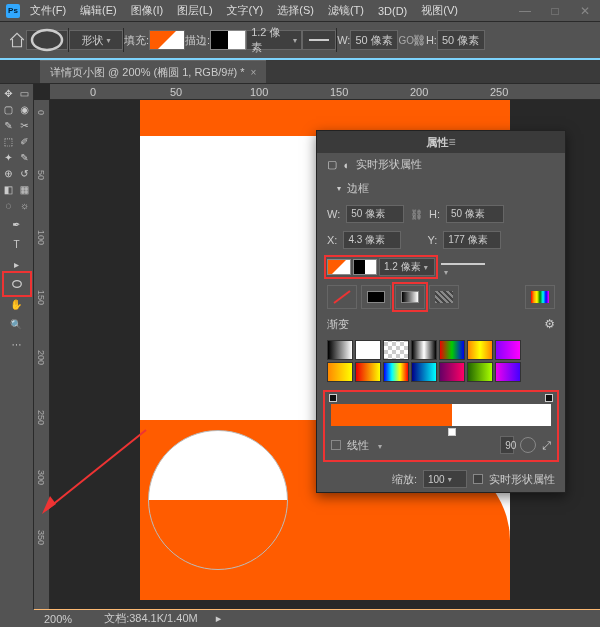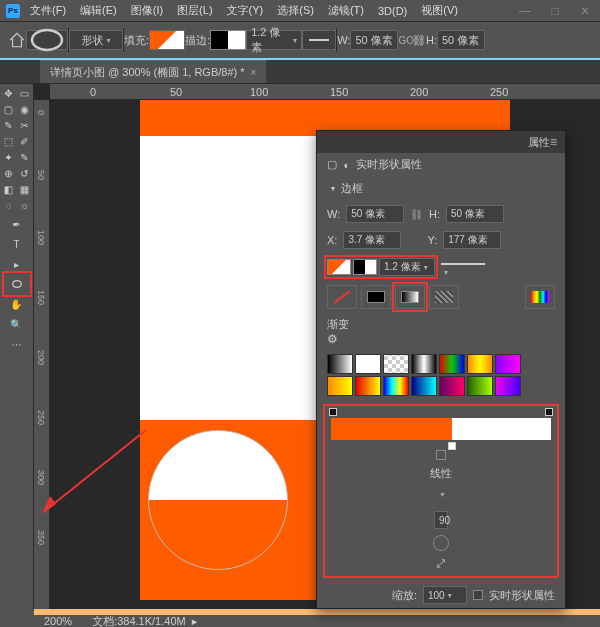--- a/index.html
+++ b/index.html
@@ -44,48 +44,48 @@
 
 
 .toolbar { position:absolute; top:84px; left:0; width:34px; bottom:18px; background:#535353; border-right:1px solid #2a2a2a; display:flex; flex-direction:column; align-items:center; padding-top:2px; }
 .toolbar .tg { display:flex; gap:2px; margin-bottom:2px; }
 .tool { width:14px; height:14px; display:flex; align-items:center; justify-content:center; color:#ccc; font-size:10px; }
 .tool.sgl { width:24px; height:20px; }
 .tool.hl { outline:2px solid #e33; outline-offset:1px; }
 .tool svg { width:12px; height:12px; stroke:#ccc; fill:none; stroke-width:1.5; }
 
 
-.status { position:absolute; bottom:0; left:34px; right:0; height:18px; background:#535353; border-top:6px solid #fdba74; display:flex; align-items:center; gap:20px; padding:0 10px; font-size:10px; color:#bbb; }
+.status { position:absolute; bottom:0; left:34px; right:0; height:18px; background:#535353; border-top:1px solid #fdba74; display:flex; align-items:center; gap:32px; padding:0 10px; font-size:10px; color:#bbb; }
 
 
 .panel { position:absolute; top:130px; right:34px; width:250px; background:#535353; border:1px solid #222; box-shadow:0 4px 12px rgba(0,0,0,.5); }
-.p-tab { height:22px; background:#3a3a3a; display:flex; align-items:center; padding:0 8px; justify-content:flex-end; }
+.p-tab { height:22px; background:#3a3a3a; display:flex; align-items:center; padding:0 8px; justify-content:center;font-weight:bold; }
 .p-row { display:flex; align-items:center; padding:4px 10px; gap:6px; }
-.p-head { padding:5px 14px; display:flex; align-items:center; gap:6px; }
+.p-head { padding:5px 20px; display:flex; align-items:center; gap:6px; }
 .p-head::before { content:"▾"; font-size:8px; transform:rotate(0deg); }
 .fld { width:58px; height:18px; background:#3f3f3f; border:1px solid #666; display:flex; align-items:center; padding:0 4px; font-size:10px; }
 .link-icon { font-size:10px; color:#aaa; }
 .hl-box { outline:2px solid #e33; outline-offset:1px; }
 .fill-row { display:flex; gap:2px; align-items:center; }
 .sw2 { width:24px; height:16px; border:1px solid #888; }
 .sw-orangewhite { background:linear-gradient(135deg,#ff5c00 49%,#fff 51%); }
 .sw-bw { background:linear-gradient(90deg,#000 49%,#fff 51%); }
 .stroke-sel { width:56px; height:18px; background:#3f3f3f; border:1px solid #666; }
 .line-sel { width:44px; height:14px; border-top:2px solid #ccc; margin-top:6px; }
 .type-row { display:flex; gap:4px; padding:4px 10px; }
 .tbox { width:30px; height:24px; border:1px solid #666; display:flex; align-items:center; justify-content:center; }
-.grad-header { display:flex; justify-content:space-between; padding:4px 10px;flex-direction:column; }
+.grad-header { display:flex; justify-content:space-between; padding:4px 10px; }
 .gear { font-size:12px; }
 .preset-grid { display:grid; grid-template-columns:repeat(7,26px); gap:2px; padding:4px 10px; }
 .preset { width:26px; height:20px; border:1px solid #333; }
 .grad-editor { margin:6px 8px; padding:6px; outline:2px solid #e33; }
 .grad-bar { height:22px; background:linear-gradient(90deg,#ff5c00 0 55%,#fff 55% 100%); position:relative; margin:6px 0; }
 .stop { position:absolute; width:8px; height:8px; background:#111; border:1px solid #ccc; top:-10px; }
 .stop.bot { top:auto; bottom:-10px; background:#fff; }
-.grad-ctrl { display:flex; align-items:center; gap:6px; margin-top:10px;flex-direction:column; }
+.grad-ctrl { display:flex; align-items:center; gap:6px; margin-top:10px; }
 .cb { width:10px; height:10px; border:1px solid #888; }
 .angle-dial { width:16px; height:16px; border:1px solid #888; border-radius:50%; position:relative; }
 .scale-row { display:flex; align-items:center; gap:6px; padding:4px 10px; justify-content:flex-end; }
 .arrow-annot { position:absolute; left:36px; top:420px; pointer-events:none; }
 .arrow-annot svg { overflow:visible; }
 
 .menu-icon { font-size:12px; color:#aaa; }
 </style>
 </head>
 <body>
@@ -134,21 +134,21 @@
   <span>W:</span>
   <div class="num-box sm">50 像素</div>
   <span class="link-icon">GO</span>
   <span style="margin-left:-2px">⛓</span>
   <span>H:</span>
   <div class="num-box sm">50 像素</div>
 </div>
 
 <div class="tabbar">
   <div class="tab">
-    <span>详情页小图 @ 300% (椭圆 1, RGB/8#) *</span>
+    <span>详情页小图 @ 200% (椭圆 1, RGB/9#) *</span>
     <span class="tab-close">×</span>
   </div>
 </div>
 
 <div class="toolbar">
   <div class="tg">
       <div class="tool">✥</div>
       <div class="tool">▭</div>
     </div>
   <div class="tg">
@@ -246,21 +246,21 @@
   <div class="p-head">边框</div>
   <div class="p-row">
     <span>W:</span>
     <div class="fld">50 像素</div>
     <span class="link-icon">⛓</span>
     <span>H:</span>
     <div class="fld">50 像素</div>
   </div>
   <div class="p-row">
     <span>X:</span>
-    <div class="fld">3.7 像素</div>
+    <div class="fld">4.3 像素</div>
     <span style="width:14px"></span>
     <span>Y:</span>
     <div class="fld">177 像素</div>
   </div>
   <div class="p-row">
     <div class="fill-row hl-box">
       <div class="sw2 sw-orangewhite"></div>
       <div class="sw2 sw-bw"></div>
       <div class="stroke-sel chev" style="display:flex;align-items:center;padding:0 4px;font-size:10px">1.2 像素</div>
     </div>

